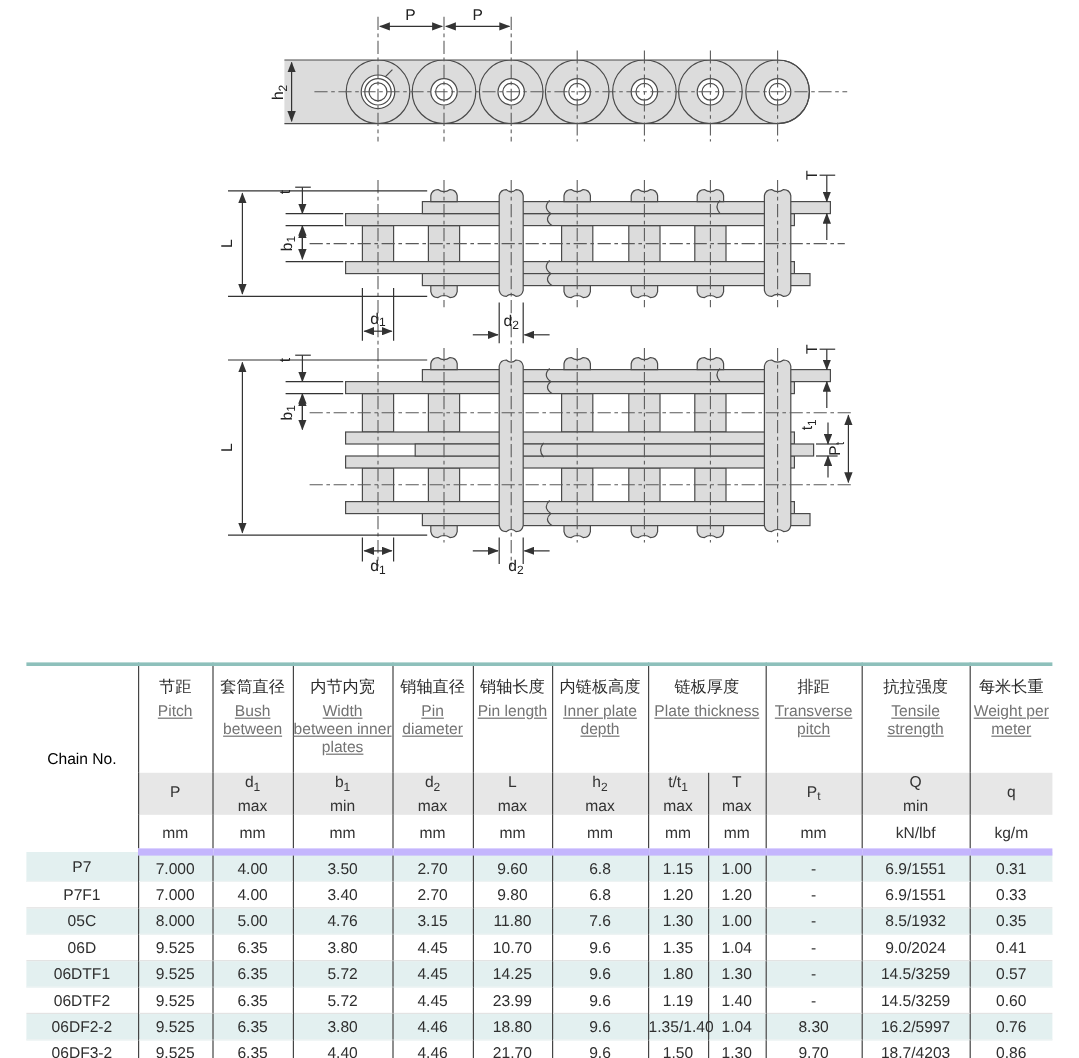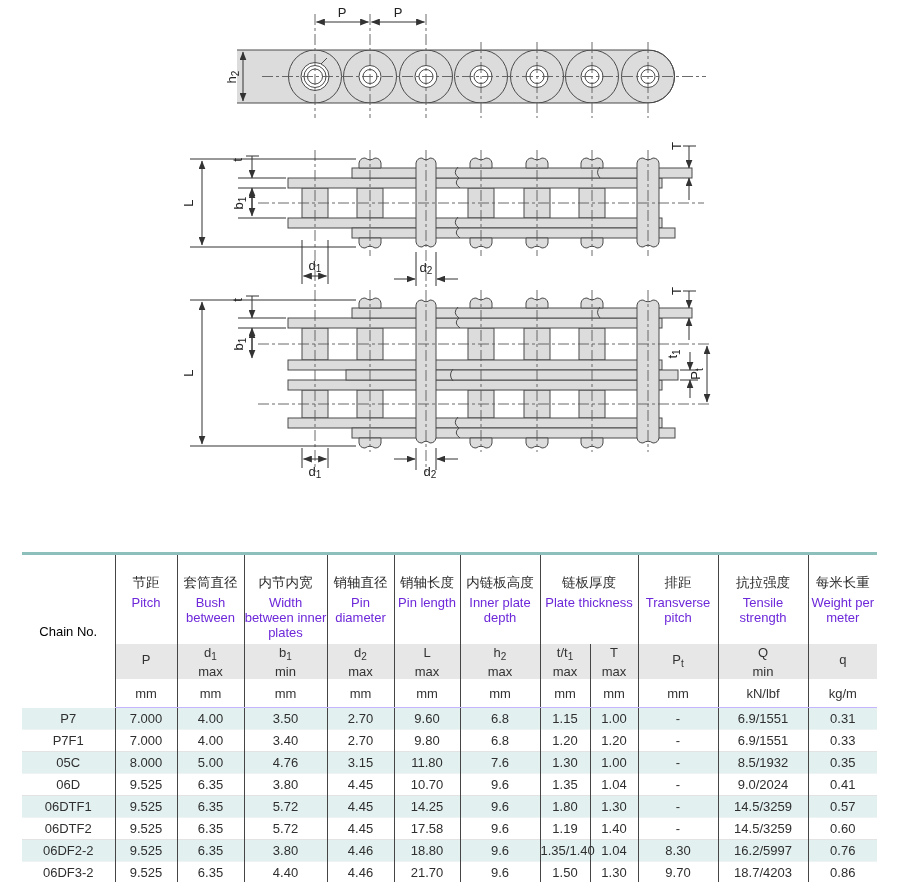--- a/index.html
+++ b/index.html
@@ -17,24 +17,24 @@
   .ds{font-size:10px;}
 
   
   .tablewrap{position:absolute;left:22px;top:552px;width:855px;}
   table{border-collapse:collapse;table-layout:fixed;width:855px;
         border-top:3px solid #8ec0bb;}
   th,td{padding:0;text-align:center;font-weight:normal;color:#333;}
   .bl{border-left:1px solid #454545;}
   thead th.grp{vertical-align:top;padding-top:9px;height:80px;}
   th.chaincol{vertical-align:middle;font-size:13px;color:#000000;}
-  .cn{font-size:13.5px;color:#2b2b2b;line-height:18px;margin-top:10px;}
-  .en{font-size:13px;color:#6d28d9;line-height:15px;padding-top:3px;}
+  .cn{font-size:13.5px;color:#2b2b2b;line-height:18px;}
+  .en{font-size:13px;color:#737373;line-height:15px;padding-top:3px;text-decoration:underline;}
   tr.symrow td{background:#e7e7e7;height:35px;font-size:13px;line-height:15px;color:#333;}
-  tr.unitrow td{height:28px;font-size:13px;border-bottom:1px solid #c4b5fd;color:#333;text-align:center;}
+  tr.unitrow td{height:28px;font-size:13px;border-bottom:6px solid #c4b5fd;color:#333;text-align:center;}
   tbody td{height:21px;font-size:13px;white-space:nowrap;color:#2f2f2f;}
   tbody tr:nth-child(odd) td{background:#e3f0f0;}
   tbody tr+tr td{border-top:1px solid #e3e3e3;}
   tbody tr:nth-child(odd)+tr td{border-top:1px solid #eef3f3;}
   tbody tr:last-child td{border-bottom:7px solid #f9a8d4;}
   .sub{font-size:10px;vertical-align:-3px;}
 </style>
 </head>
 <body>
 
@@ -470,21 +470,21 @@
       <td class="bl">-</td>
       <td class="bl">14.5/3259</td>
       <td class="bl">0.57</td>
     </tr>
     <tr>
       <td>06DTF2</td>
       <td class="bl">9.525</td>
       <td class="bl">6.35</td>
       <td class="bl">5.72</td>
       <td class="bl">4.45</td>
-      <td class="bl">17.58</td>
+      <td class="bl">23.99</td>
       <td class="bl">9.6</td>
       <td class="bl">1.19</td>
       <td class="bl">1.40</td>
       <td class="bl">-</td>
       <td class="bl">14.5/3259</td>
       <td class="bl">0.60</td>
     </tr>
     <tr>
       <td>06DF2-2</td>
       <td class="bl">9.525</td>

